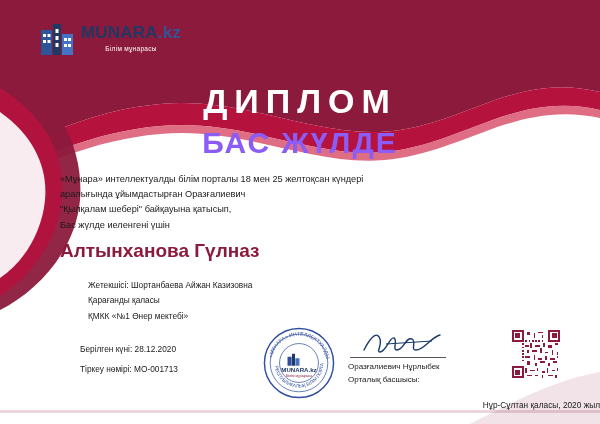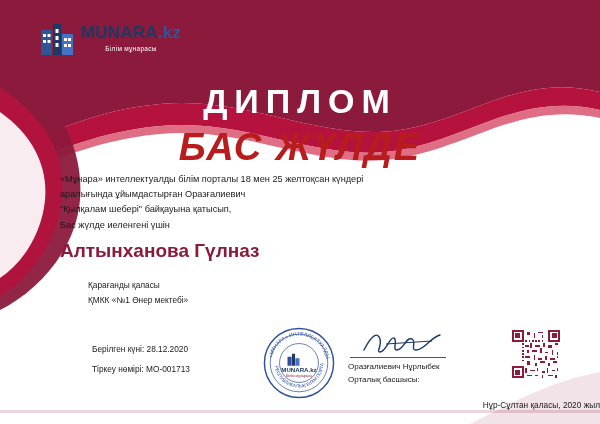--- a/index.html
+++ b/index.html
@@ -74,26 +74,25 @@
     font-weight: bold;
     letter-spacing: 7px;
     color: #ffffff;
     z-index: 4;
   }
   .title-prize {
     position: absolute;
     top: 126px;
     width: 100%;
     text-align: center;
-    font-size: 38px;
+    font-size: 30px;
     font-weight: bold;
     letter-spacing: 2px;
-    color: #b91c1c;
-    z-index: 4;
-    font-style: italic;
+    color: #8b5cf6;
+    z-index: 4;
   }
   
   .body-block {
     position: absolute;
     top: 172px;
     left: 60px;
     width: 480px;
     text-align: left;
     z-index: 4;
   }
@@ -121,21 +120,21 @@
     top: 278px;
     z-index: 4;
   }
   .details div {
     font-size: 8.3px;
     color: #1a1a1a;
     line-height: 1.85;
   }
   .issue-block {
     position: absolute;
-    left: 92px;
+    left: 80px;
     top: 340px;
     z-index: 4;
   }
   .issue-block div {
     font-size: 8.3px;
     color: #1a1a1a;
     line-height: 2.4;
   }
   
   .stamp {
@@ -241,20 +240,21 @@
 
   <div class="body-block">
     <div class="body-line">«Мұнара» интеллектуалды білім порталы 18 мен 25 желтоқсан күндері</div>
     <div class="body-line">аралығында ұйымдастырған Оразғалиевич</div>
     <div class="body-line">"Қылқалам шебері" байқауына қатысып,</div>
     <div class="body-line">Бас жүлде иеленгені үшін</div>
     <div class="winner-name">Алтынханова Гүлназ</div>
   </div>
 
   <div class="details">
+    <div>Жетекшісі: Шортанбаева Айжан Казизовна</div>
     <div>Қарағанды қаласы</div>
     <div>ҚMКК «№1 Өнер мектебі»</div>
   </div>
 
   <div class="issue-block">
     <div>
       <span>Берілген күні:</span>
       <span>28.12.2020</span>
     </div>
     <div>

